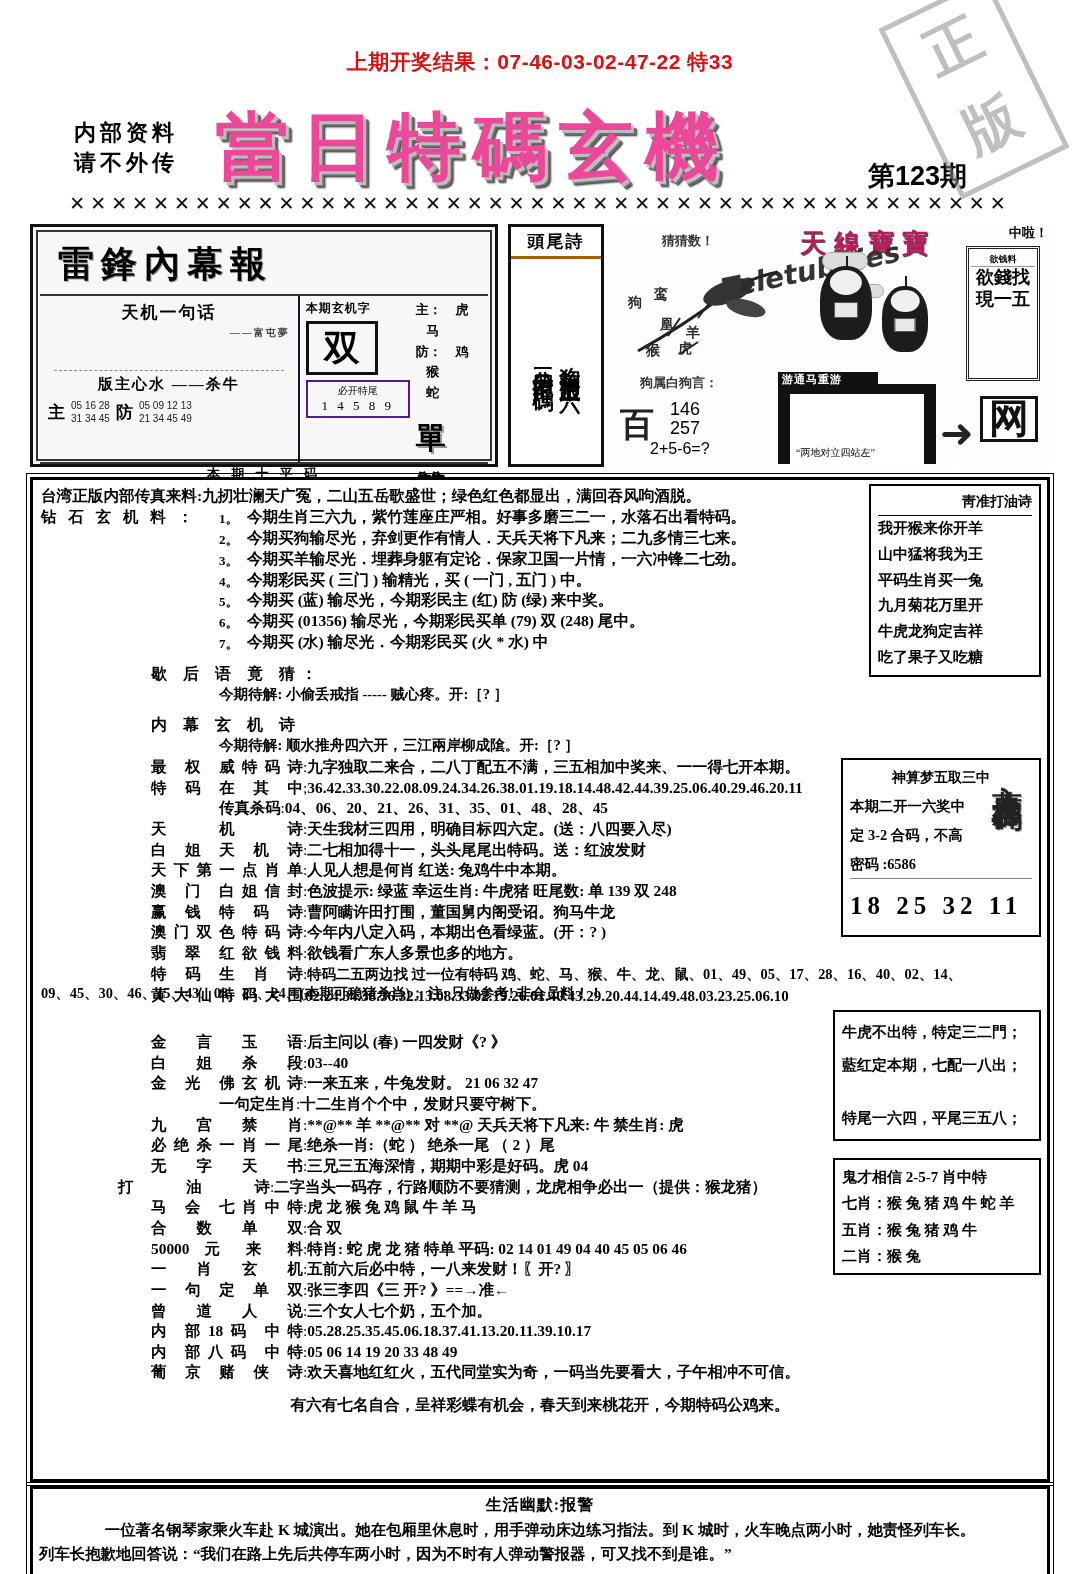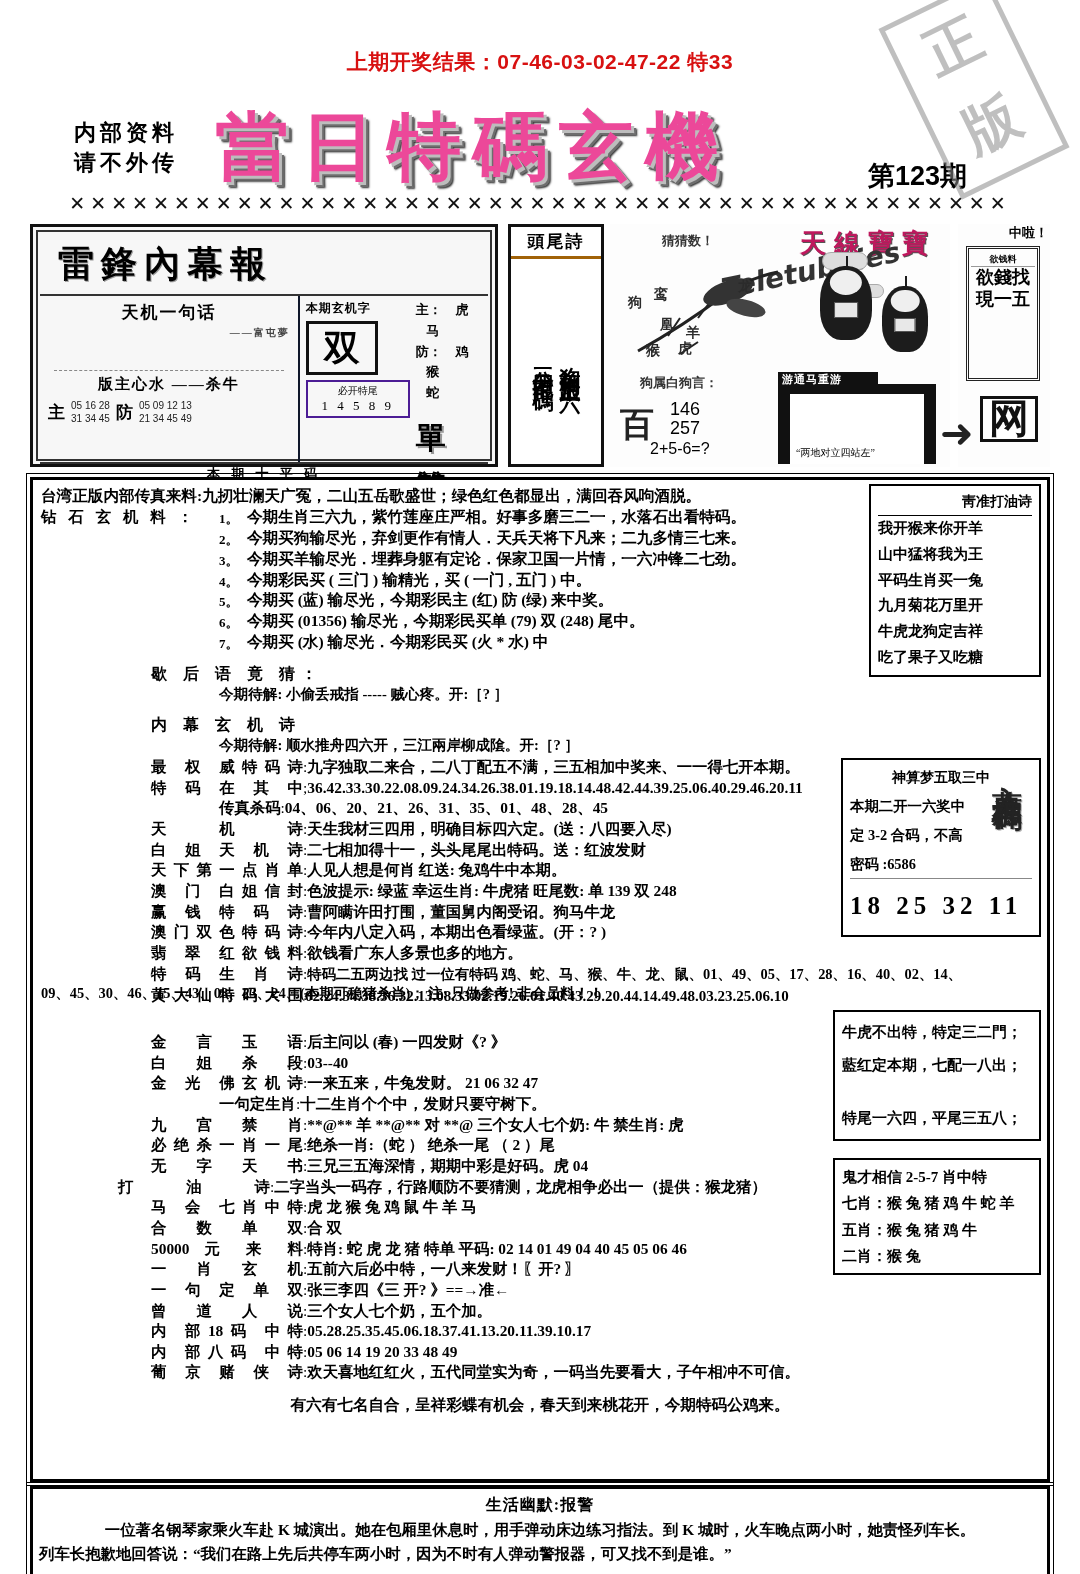--- a/index.html
+++ b/index.html
@@ -623,21 +623,21 @@
           <span class="val">一来五来，牛兔发财。   21 06 32 47</span>
         </div>
       <div class="row" style="margin-left:178px">
           <span class="lbl">一句定生肖</span>
           <span>:</span>
           <span class="val">十二生肖个个中，发财只要守树下。</span>
         </div>
       <div class="row" style="margin-left:110px">
           <span class="lbl w150">九 宫 禁 肖</span>
           <span>:</span>
-          <span class="val">**@** 羊 **@** 对 **@ 三个女人七个奶: 牛  禁生肖: 虎</span>
+          <span class="val">**@** 羊 **@** 对 **@ 天兵天将下凡来: 牛  禁生肖: 虎</span>
         </div>
       <div class="row" style="margin-left:110px">
           <span class="lbl w150">必绝杀一肖一尾</span>
           <span>:</span>
           <span class="val">绝杀一肖:（蛇 ） 绝杀一尾 （ 2 ）尾</span>
         </div>
       <div class="row" style="margin-left:110px">
           <span class="lbl w150">无 字 天 书</span>
           <span>:</span>
           <span class="val">三兄三五海深情，期期中彩是好码。虎 04</span>

